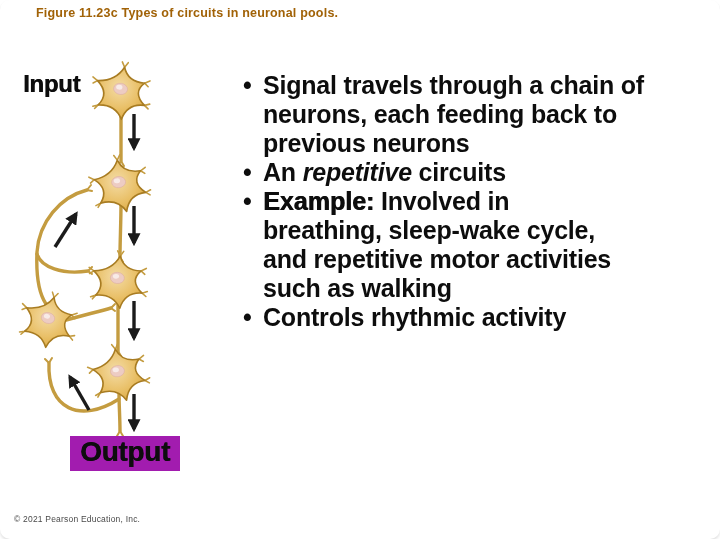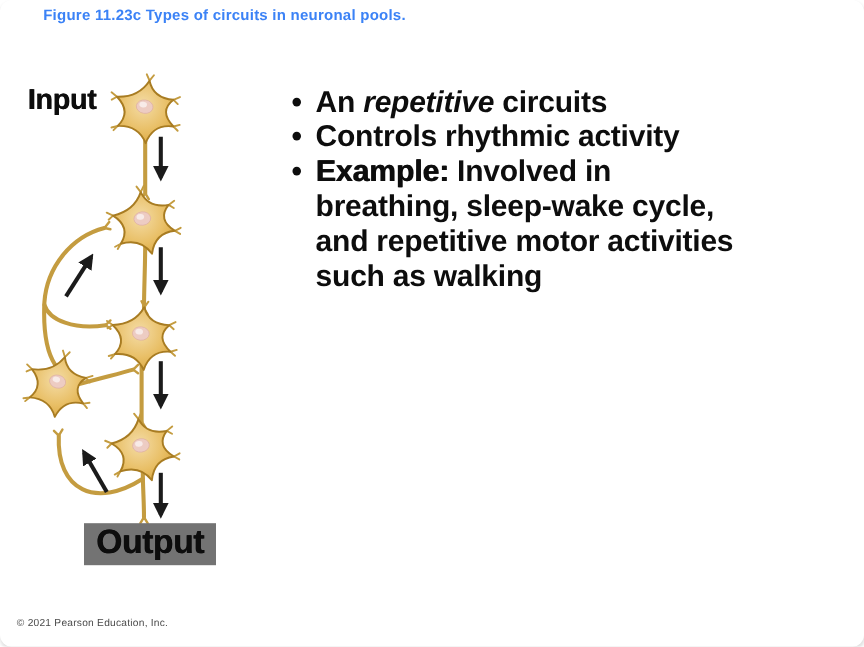--- a/index.html
+++ b/index.html
@@ -4,35 +4,35 @@
 <style>
   html,body { margin:0; padding:0; background:#ffffff; }
   .slide {
     position:relative; width:720px; height:539px; background:#ffffff;
     font-family:"Liberation Sans", sans-serif; color:#0d0d0d;
     border-radius:10px; overflow:hidden;
     box-shadow:0 2px 3px rgba(0,0,0,0.12);
   }
   .figure-title {
     position:absolute; left:36px; top:6px;
-    font-size:12.5px; font-weight:700; letter-spacing:0.2px; color:#3b82f6;
+    font-size:12.5px; font-weight:700; letter-spacing:0.2px; color:#a16207;
   }
   .copyright {
     position:absolute; left:14px; top:514px;
     font-size:8.5px; color:#4a4a4a; letter-spacing:0.2px;
   }
   .diagram-svg { position:absolute; left:0; top:0; width:720px; height:539px; }
   .input-label {
     position:absolute; left:23px; top:70px;
     font-size:24px; font-weight:800; letter-spacing:-0.3px;
     text-shadow:0.5px 0 currentColor;
   }
   .output-label {
     position:absolute; left:70px; top:436px;
-    background:#737373; padding:0px 10px 3px 10px;
+    background:#a21caf; padding:0px 10px 3px 10px;
     font-size:28px; font-weight:800; letter-spacing:-0.3px;
     text-shadow:0.5px 0 currentColor;
   }
   .text-col { position:absolute; left:242px; top:64px; width:466px; }
   .heading {
     font-size:30px; font-weight:900; letter-spacing:-0.6px; line-height:34px;
     text-shadow:0.7px 0 currentColor; white-space:nowrap;
   }
   .heading .hp { margin-right:9px; }
   ul.bullets {
@@ -109,23 +109,26 @@
       <line x1="55" y1="247" x2="76" y2="214" marker-end="url(#ah)"></line>
       <line x1="89" y1="410" x2="70" y2="377" marker-end="url(#ah)"></line>
     </g>
   </svg>
 
   <div class="input-label">Input</div>
   <div class="output-label">Output</div>
 
   <div class="text-col">
     <ul class="bullets">
+        <li><span>Signal travels through a chain of
+neurons, each feeding back to
+previous neurons</span></li>
         <li><span>An </span><span class="seg-italic">repetitive</span><span> circuits</span></li>
-        <li><span>Controls rhythmic activity</span></li>
         <li><span class="seg-heavy">Example:</span><span> Involved in
 breathing, sleep-wake cycle,
 and repetitive motor activities
 such as walking</span></li>
+        <li><span>Controls rhythmic activity</span></li>
       </ul>
   </div>
 
   <div class="copyright">© 2021 Pearson Education, Inc.</div>
 </div>
 
 </body></html>

